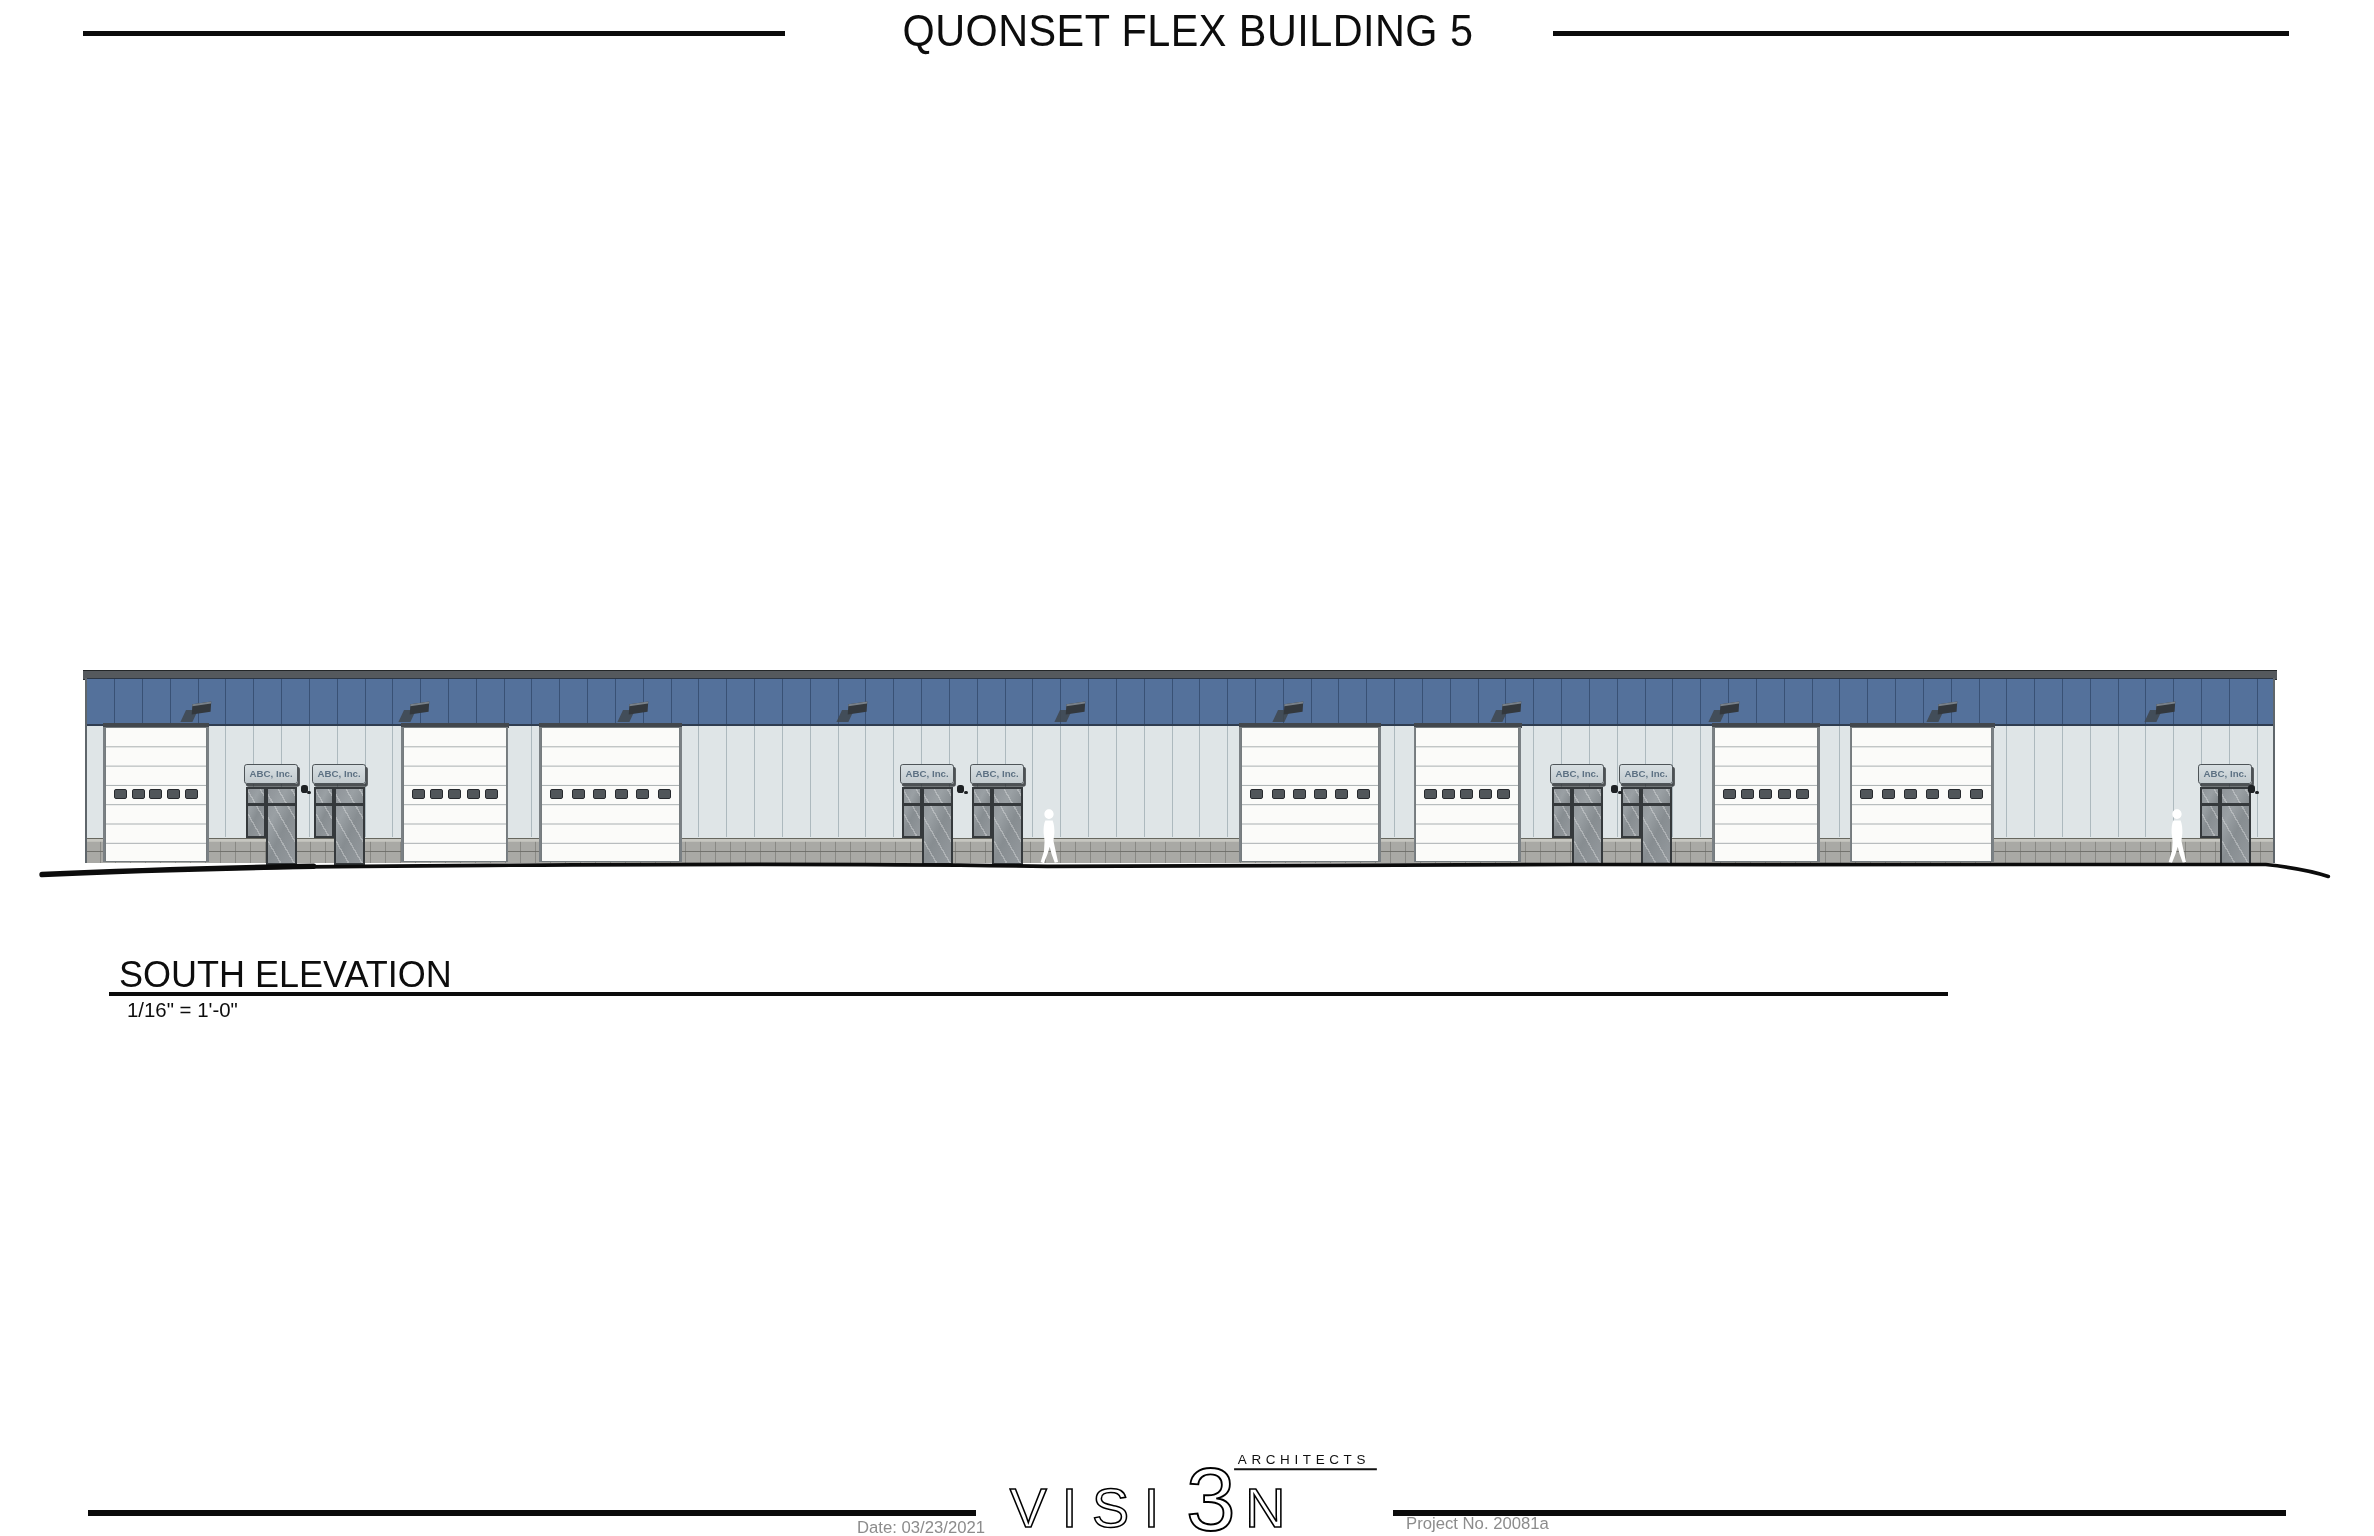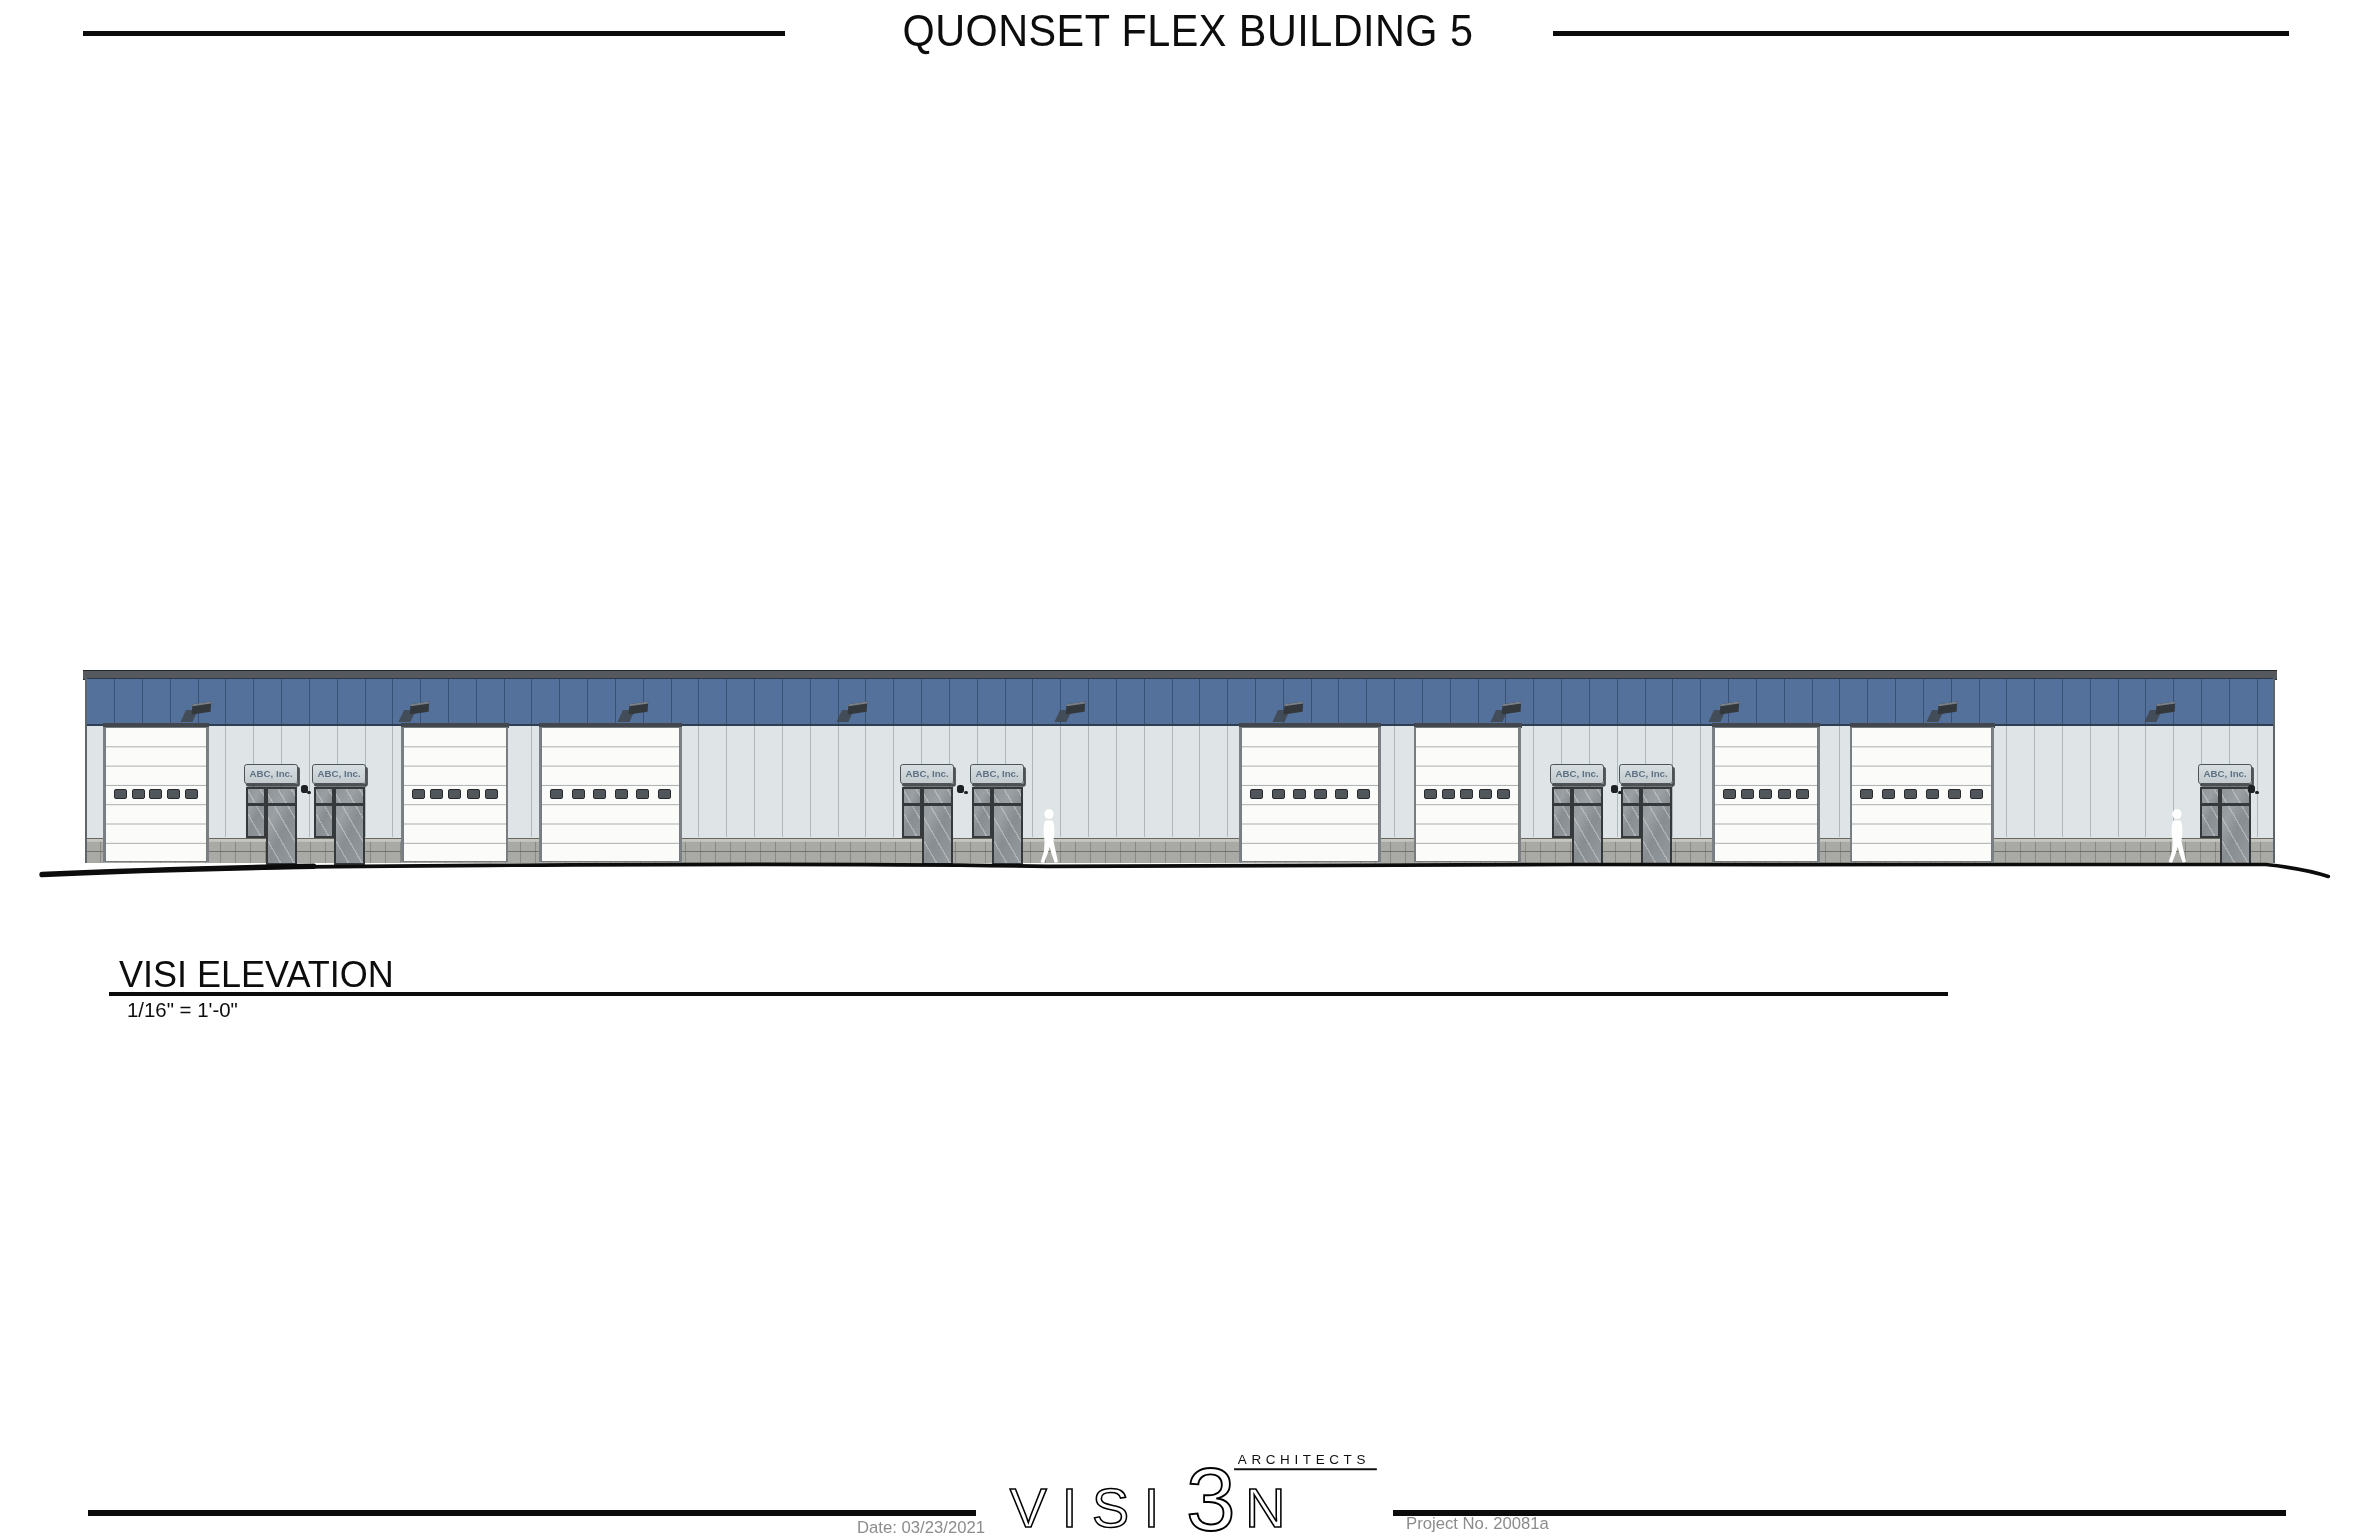--- a/index.html
+++ b/index.html
@@ -439,21 +439,21 @@
         </svg></div>
       <div style="position: absolute; left: 2165px; top: 809px; width: 24px; height: 56px;"><svg width="24" height="56" viewBox="0 0 26 60">
           <path fill="#ffffff" d="M13,0c2.8,0 5,2.3 5,5.2s-2.2,5.2 -5,5.2s-5,-2.3 -5,-5.2S10.2,0 13,0z M9,12h8c1.5,4 2,9 1.8,14l-1,8l2.8,13l2.2,10l-3.6,1l-3.4,-9.5l-2,-8l-2.4,8l-4,10l-3.4,-1.4l3.6,-12l0.6,-11l-1,-8 C6.9,20 7.5,15 9,12z"></path>
         </svg></div>
       <div style="position: absolute; left: 0px; top: 847px; width: 2375px; height: 46px;"><svg width="2375" height="46" viewBox="0 0 2560 50">
           <path d="M35,30 C150,24 300,21 520,20 C800,18 1000,19 1128,21 C1300,22 1500,18 1700,19 C1900,20 2150,18 2300,19 L2452,19 C2480,22 2505,27 2520,32" fill="none" stroke="#0c0c0c" stroke-width="4" stroke-linecap="round"></path>
           <path d="M35,30 C120,26 220,23 330,21" fill="none" stroke="#0c0c0c" stroke-width="6" stroke-linecap="round"></path>
         </svg></div>
     </div>
 
-  <div id="elev-label">VISI ELEVATION</div>
+  <div id="elev-label">SOUTH ELEVATION</div>
   <div id="elev-underline"></div>
   <div id="elev-scale">1/16" = 1'-0"</div>
 
   <div class="footline" style="left:88px;width:888px;"></div>
   <div class="footline" style="left:1393px;width:893px;"></div>
 
   <svg class="abs" style="left:1004px;top:1447px;" width="399" height="89" viewBox="0 0 430 96" font-family="Liberation Sans, sans-serif">
     <text x="6" y="86" font-size="60" letter-spacing="16" fill="none" stroke="#000" stroke-width="1.7">VISI</text>
     <text x="196" y="90" font-size="96" fill="none" stroke="#000" stroke-width="2">3</text>
     <text x="260" y="86" font-size="60" fill="none" stroke="#000" stroke-width="1.7">N</text>

